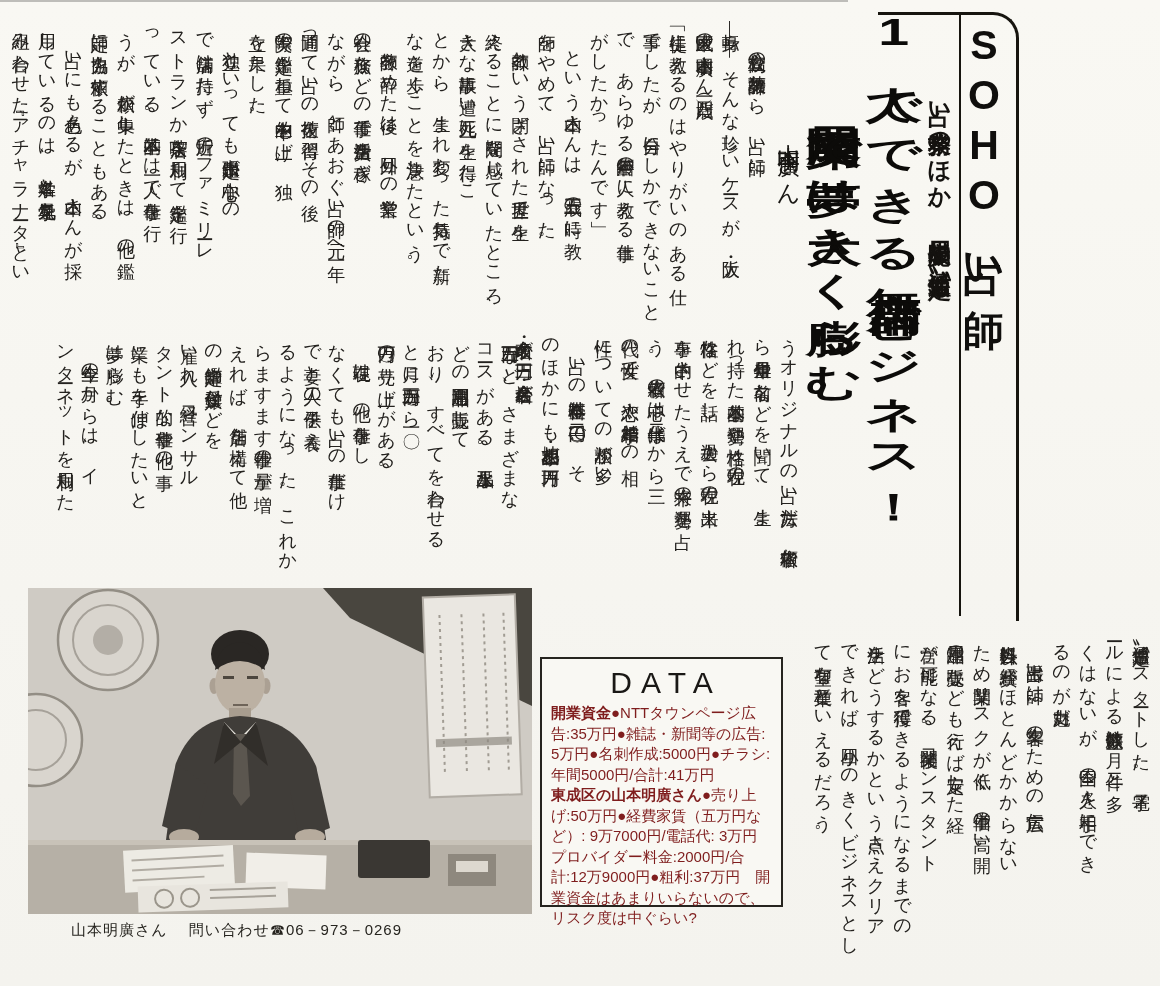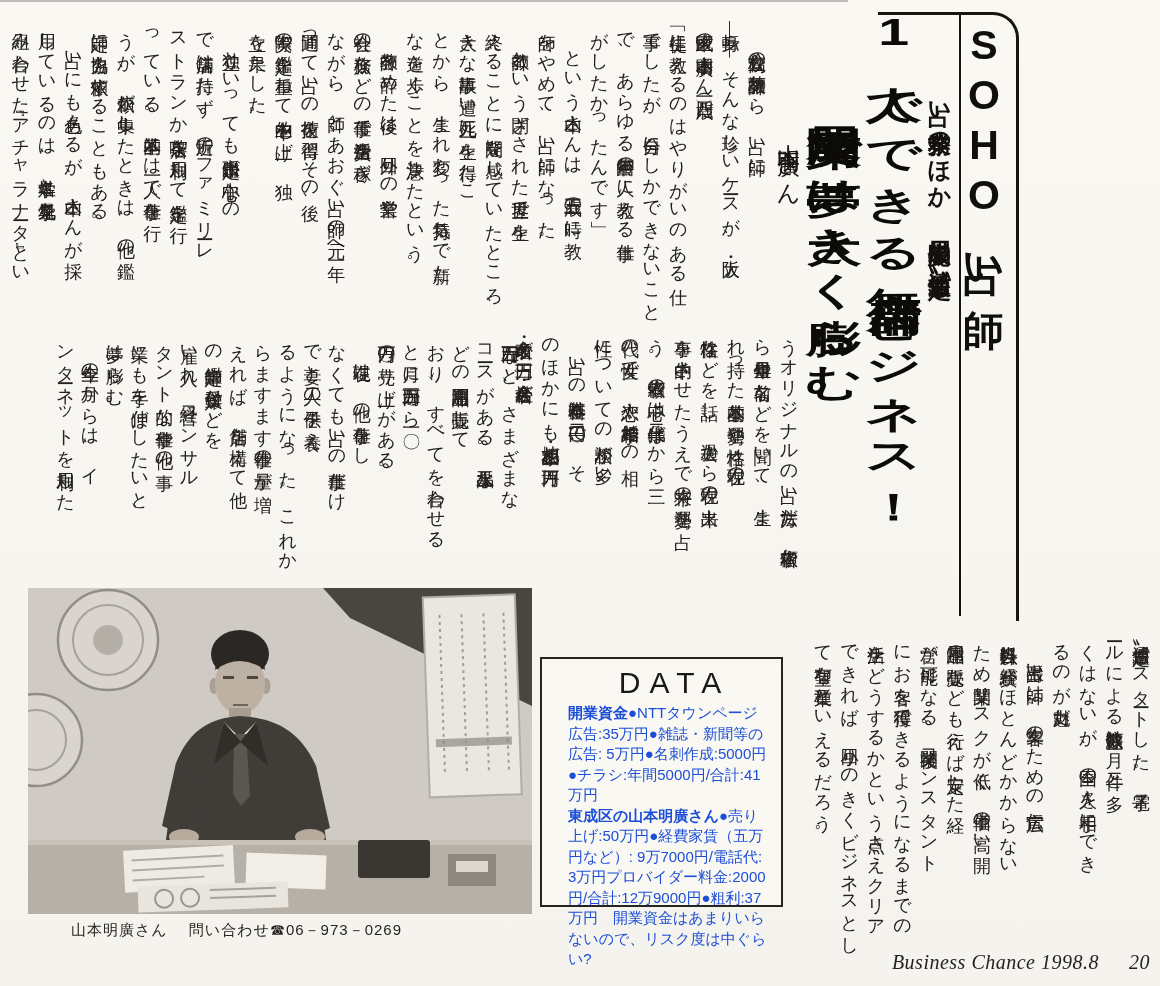--- a/index.html
+++ b/index.html
@@ -46,25 +46,25 @@
   .photo{position:absolute;left:28px;top:588px;width:504px;height:326px;background:#cbc6bf;box-shadow:0 0 0 1px #b9b4ac inset;}
   .photo svg{display:block;width:100%;height:100%;}
   .photo-caption{
     position:absolute;left:71px;top:921px;
     font-family:"Liberation Sans",sans-serif;font-size:15px;letter-spacing:1px;color:#26241f;
   }
 
   
   .data-box{
     position:absolute;left:540px;top:657px;width:243px;height:250px;box-sizing:border-box;
-    border:2px solid #26241f;background:#f9f8f3;padding:6px 9px 4px 26px;
+    border:2px solid #26241f;background:#f9f8f3;padding:6px 9px 4px 9px;
     font-family:"Liberation Sans",sans-serif;
   }
   .data-box-title{text-align:center;font-size:30px;letter-spacing:9px;color:#1a1815;padding-left:9px;line-height:36px;}
-  .data-box-body{font-size:15px;line-height:20.5px;color:#1d4ed8;margin-top:2px;}
+  .data-box-body{font-size:15px;line-height:20.5px;color:#7f1d1d;margin-top:2px;}
   .data-box-body b{font-weight:700;}
 
   
   .footer{
     position:absolute;right:10px;top:951px;font-style:italic;font-size:20px;color:#24221e;
     font-family:"Liberation Serif",serif;letter-spacing:.5px;
   }
   .footer .page-num{margin-left:30px;}
 </style>
 </head>
@@ -217,17 +217,14 @@
       </g>
     </svg>
   </div>
   <div class="photo-caption">山本明廣さん　 問い合わせ☎06－973－0269</div>
 
   <div class="data-box">
     <div class="data-box-title">DATA</div>
     <div class="data-box-body"><b>開業資金</b><span>●NTTタウンページ広告:35万円●雑誌・新聞等の広告: 5万円●名刺作成:5000円●チラシ:年間5000円/合計:41万円</span><br><b>東成区の山本明廣さん</b><span>●売り上げ:50万円●経費家賃（五万円など）: 9万7000円/電話代: 3万円プロバイダー料金:2000円/合計:12万9000円●粗利:37万円　開業資金はあまりいらないので、リスク度は中ぐらい?</span></div>
   </div>
 
-  <div class="footer">
-    <span>Business Chance 1998.8</span><span class="page-num">20</span>
-  </div>
 
 </div>
 
 </body></html>

